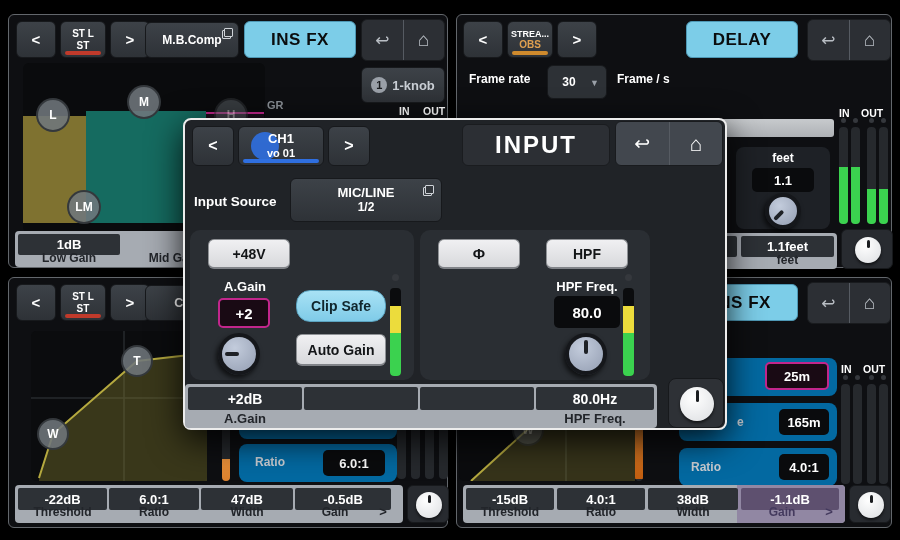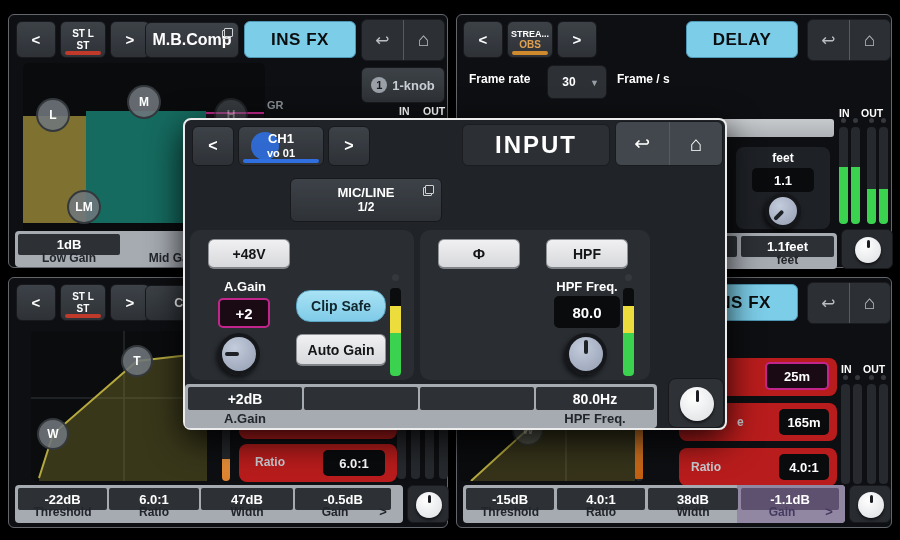--- a/index.html
+++ b/index.html
@@ -34,39 +34,39 @@
   .knob .rot{position:absolute;left:0;top:0;right:0;bottom:0;}
   .knob .ind{position:absolute;left:calc(50% - 2px);top:8%;width:4px;height:42%;background:#1e2126;border-radius:2px;}
   .wknob{border-radius:50%;background:radial-gradient(circle at 40% 32%,#ffffff,#dcdee1);box-shadow:0 2px 3px rgba(0,0,0,.6);}
   .wknob .ind{position:absolute;left:calc(50% - 1.5px);top:10%;width:3px;height:34%;background:#1b1d20;border-radius:2px;}
   .vbox{background:#0a0b0d;border-radius:5px;color:#fff;font-weight:bold;display:flex;align-items:center;justify-content:center;}
   .vbox.sel{background:#190a14;border:2px solid #c2268c;}
   .copyic{position:absolute;width:11px;height:11px;}
   .copyic i{position:absolute;display:block;border:1.5px solid #cfd3d8;width:7px;height:7px;border-radius:1px;}
   .copyic i.b{left:0;bottom:0;} .copyic i.t{right:0;top:0;background:#33373c;}
   .lab{color:#fff;font-weight:bold;display:flex;align-items:center;}
-  .row{background:#b91c1c;border-radius:8px;}
+  .row{background:#0369a1;border-radius:8px;}
   svg{display:block;}
 </style>
 </head>
 <body>
 
 <div class="stage">
 
   <div class="panel" style="left:8px;top:14px;width:440px;height:254px;">
     <div class="btn abs" style="left:7px;top:6px;width:40px;height:37px;font-size:15px;">&lt;</div>
     <div class="btn abs" style="left:51px;top:6px;width:46px;height:37px;">
       <div class="two" style="font-size:10px;">
         <div>ST L</div>
         <div>ST</div>
       </div>
       <div class="under" style="background:#c03a2b;"></div>
     </div>
     <div class="btn abs" style="left:101px;top:6px;width:40px;height:37px;font-size:15px;">&gt;</div>
-    <div class="btn abs" style="left:136px;top:7px;width:94px;height:36px;font-size:16px;">
+    <div class="btn abs" style="left:136px;top:7px;width:94px;height:36px;font-size:12px;">
       <span>M.B.Comp</span>
       <span class="copyic" style="right:5px;top:5px;">
           <i class="b"></i>
           <i class="t"></i>
         </span>
     </div>
     <div class="btn-accent abs" style="left:235px;top:6px;width:112px;height:37px;">INS FX</div>
     <div class="nav abs" style="left:352px;top:4px;width:84px;height:42px;">
       <div style="font-size:17px;">↩</div>
       <div style="font-size:19px;">⌂</div>
@@ -287,20 +287,21 @@
       </div>
       <div class="under" style="background:#2f6fe0;"></div>
     </div>
     <div class="btn abs" style="left:143px;top:6px;width:42px;height:40px;font-size:16px;">&gt;</div>
     <div class="abs" style="left:277px;top:4px;width:148px;height:42px;background:#2c2f34;border:1px solid #1a1c1f;border-radius:6px;color:#fff;font-weight:bold;font-size:24px;letter-spacing:2px;display:flex;align-items:center;justify-content:center;">INPUT</div>
     <div class="nav light abs" style="left:430px;top:1px;width:108px;height:45px;">
       <div style="font-size:19px;">↩</div>
       <div style="font-size:21px;">⌂</div>
     </div>
 
+    <div class="abs lab" style="left:9px;top:66px;height:30px;font-size:13.5px;">Input Source</div>
     <div class="btn abs" style="left:105px;top:58px;width:152px;height:44px;">
       <div class="two" style="font-size:12px;">
         <div style="font-size:13px;">MIC/LINE</div>
         <div>1/2</div>
       </div>
       <span class="copyic" style="right:7px;top:6px;">
           <i class="b"></i>
           <i class="t"></i>
         </span>
     </div>

